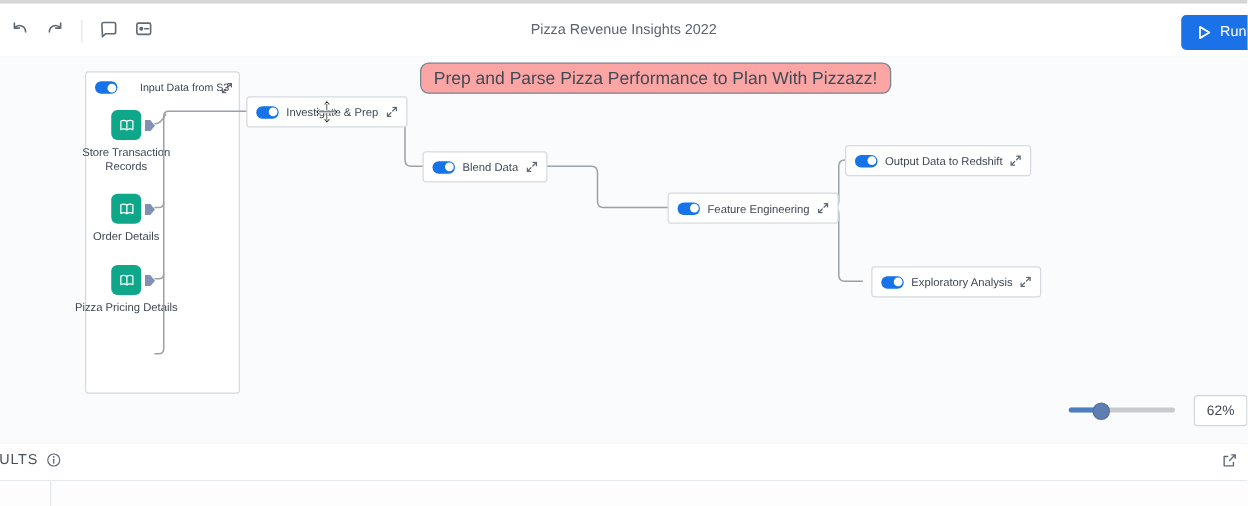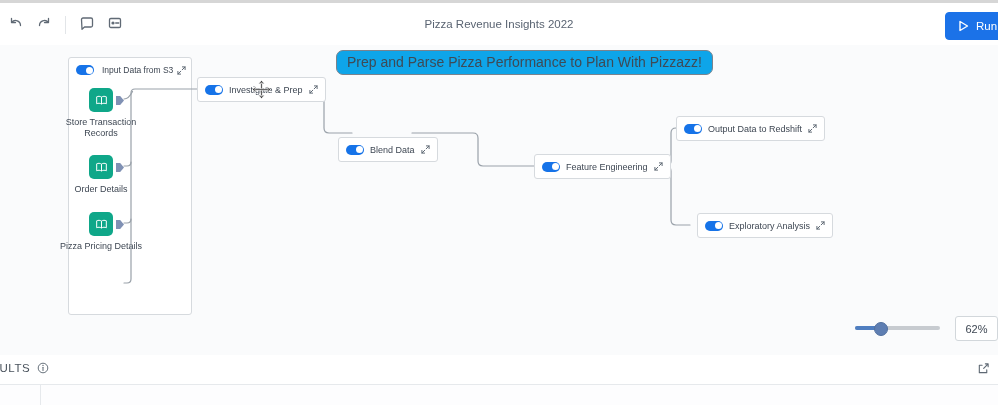--- a/index.html
+++ b/index.html
@@ -14,25 +14,25 @@
   .toolbar{position:absolute;left:4px;top:10px;display:flex;align-items:center;gap:4px;}
   .tool-btn{width:24px;height:24px;display:flex;align-items:center;justify-content:center;border-radius:3px;cursor:pointer;}
   .tool-sep{width:1px;height:18px;background:#e2e5e8;margin:0 5px;}
   .flow-title{position:absolute;left:0;top:0;width:998px;height:42px;display:flex;align-items:center;justify-content:center;
     font-size:11.5px;color:#5a6472;pointer-events:none;}
   .run-btn{position:absolute;left:945px;top:9px;height:26px;background:#1b72e8;border:1px solid #1b72e8;border-radius:4px;
     color:#fff;font-size:11.5px;display:flex;align-items:center;gap:7px;padding:0 12px;white-space:nowrap;cursor:pointer;}
   
   .canvas{position:absolute;left:0;top:45px;width:998px;height:310px;background:#fafbfc;border-bottom:1px solid #dadde0;}
   .wires{position:absolute;left:0;top:0;width:998px;height:405px;z-index:1;pointer-events:none;}
-  .annotation{position:absolute;left:336px;top:50px;z-index:2;background:#0ea5e9;border:1.3px solid #7a838d;border-radius:7px;
+  .annotation{position:absolute;left:336px;top:50px;z-index:2;background:#fca5a5;border:1.3px solid #7a838d;border-radius:7px;
     padding:3px 10px 4px;font-size:14px;color:#3f4a55;white-space:nowrap;}
   
   .input-group{position:absolute;left:68px;top:57px;width:122px;height:256px;background:#fff;border:1px solid #d6dade;border-radius:3px;z-index:0;}
-  .group-header{position:absolute;left:7px;top:7px;display:flex;align-items:center;gap:8px;z-index:2;}
+  .group-header{position:absolute;left:7px;top:7px;display:flex;align-items:center;gap:18px;z-index:2;}
   .group-label{font-size:8.5px;color:#3e4753;white-space:nowrap;}
   .group-expand{position:absolute;right:5px;top:8px;z-index:2;cursor:pointer;}
   .dataset{position:absolute;left:-10px;width:84px;text-align:center;z-index:2;}
   .ds-icon{width:24px;height:24px;border-radius:5px;margin:0 auto;display:flex;align-items:center;justify-content:center;}
   .ds-label{margin-top:5px;font-size:9px;line-height:10.5px;color:#3e4753;}
   .port{position:absolute;left:57px;top:8px;width:8px;height:9px;background:#8091b4;
     clip-path:polygon(0 0,52% 0,100% 50%,52% 100%,0 100%);}
   
   .node{position:absolute;height:23px;background:#fff;border:1px solid #d6dade;border-radius:3px;z-index:2;
     display:inline-flex;align-items:center;gap:6px;padding:0 7px;white-space:nowrap;cursor:pointer;}
@@ -162,21 +162,21 @@
 <div class="node" style="left:197px;top:77px;">
   <div class="toggle"></div>
   <div class="node-label">Investigate &amp; Prep</div>
   <div class="expand-ic">
       <svg width="9" height="9" viewBox="0 0 10 10">
         <path d="M6 1 H9 V4 M9 1 L5.8 4.2 M4 9 H1 V6 M1 9 L4.2 5.8" fill="none" stroke="#5f6974" stroke-width="1.1" stroke-linecap="round"></path>
       </svg>
     </div>
 </div>
 
-<div class="node" style="left:338px;top:137px;">
+<div class="node" style="left:338px;top:121px;">
   <div class="toggle"></div>
   <div class="node-label">Blend Data</div>
   <div class="expand-ic">
       <svg width="9" height="9" viewBox="0 0 10 10">
         <path d="M6 1 H9 V4 M9 1 L5.8 4.2 M4 9 H1 V6 M1 9 L4.2 5.8" fill="none" stroke="#5f6974" stroke-width="1.1" stroke-linecap="round"></path>
       </svg>
     </div>
 </div>
 
 <div class="node" style="left:534px;top:154px;">

